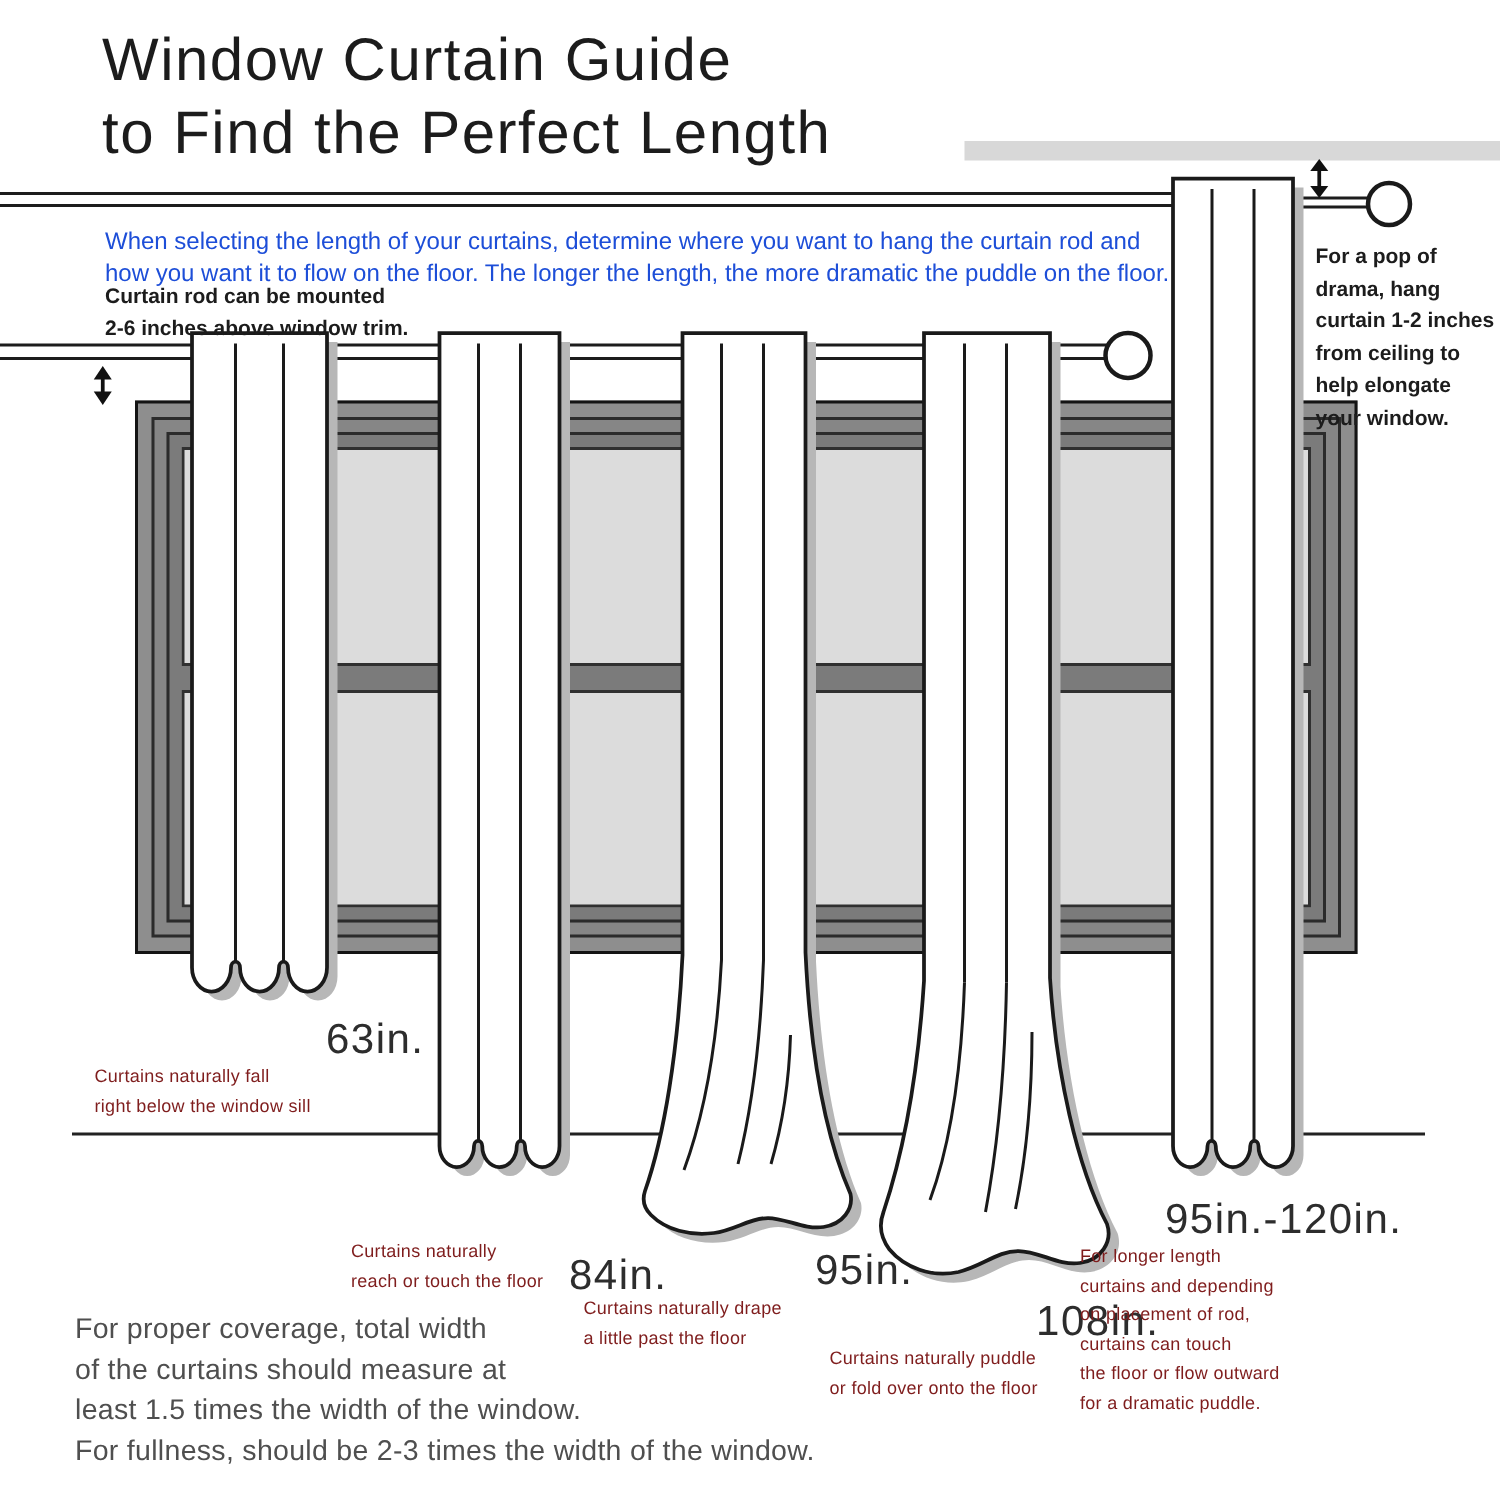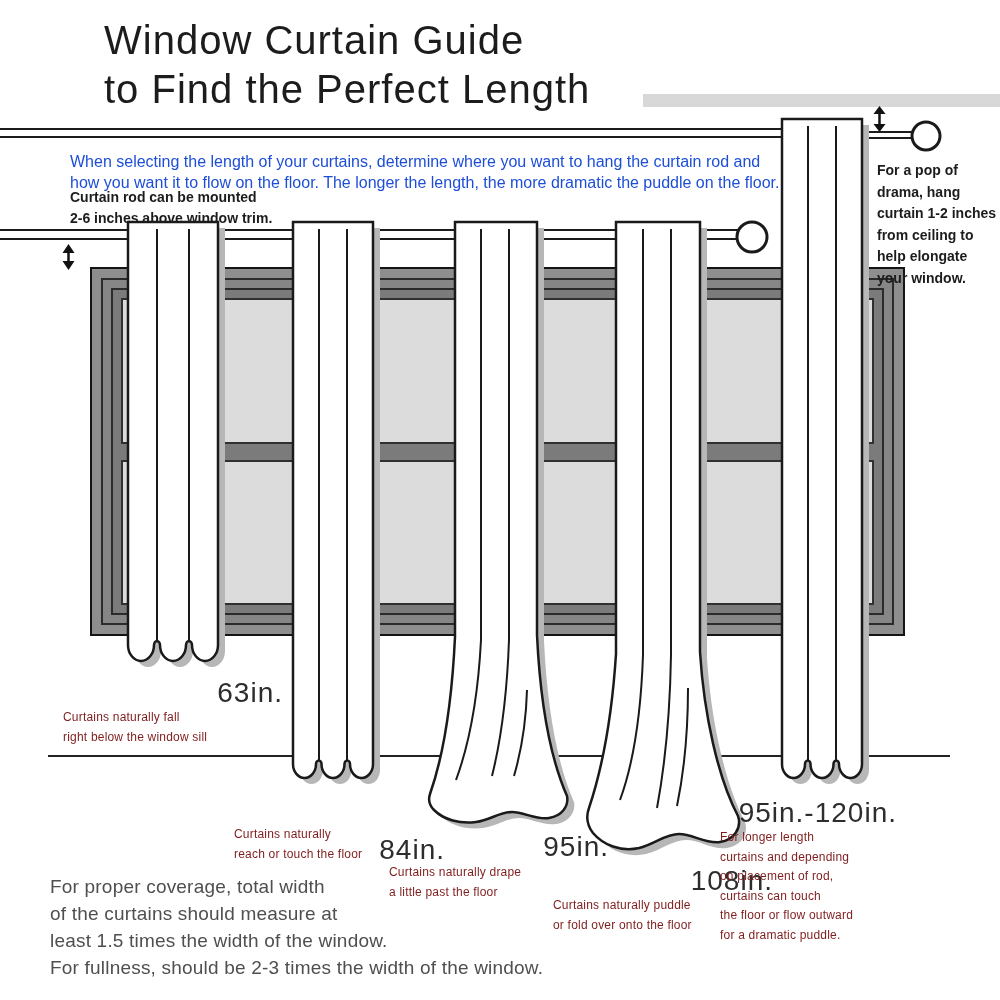--- a/index.html
+++ b/index.html
@@ -1,21 +1,21 @@
 <!DOCTYPE html>
 <html><head>
 <meta charset="utf-8">
 <style>
   html,body{margin:0;padding:0;background:#fff;}
   body{width:1000px;height:1000px;position:relative;overflow:hidden;
        font-family:"Liberation Sans","DejaVu Sans",sans-serif;color:#1f1f1f;}
   .abs{position:absolute;}
   .pre{white-space:pre-line;}
 
-  .title{left:68px;top:16px;font-size:40px;line-height:49px;letter-spacing:1px;color:#1c1c1c;font-weight:400;margin-left:36px;}
+  .title{left:68px;top:16px;font-size:40px;line-height:49px;letter-spacing:1px;color:#1c1c1c;font-weight:400;}
   .intro{left:70px;top:151px;font-size:16px;line-height:21px;color:#1d4ed8;}
   .rod-note{left:70px;top:187px;font-size:14px;line-height:21px;font-weight:700;color:#1c1c1c;}
   .ceiling-note{left:877px;top:160px;font-size:14px;line-height:21.5px;font-weight:700;color:#1c1c1c;width:130px;}
 
   .len-label{font-size:28px;letter-spacing:1px;color:#2d2d2d;text-align:right;line-height:30px;}
   .len-desc{font-size:12px;line-height:19.5px;letter-spacing:.2px;color:#7f1d1d;text-align:left;}
 
   .footer{left:50px;top:873px;font-size:19px;line-height:27px;font-weight:400;color:#4f4f4f;letter-spacing:.2px;}
 
   .ceiling-bar{left:643px;top:94px;width:357px;height:13px;background:#d8d8d8;}
@@ -134,21 +134,21 @@
 reach or touch the floor</div>
 
 <div class="abs len-label" style="left:389px;top:832px;width:220px;">95in.</div>
 <div class="abs len-desc pre" style="left:389px;top:863px;width:220px;">Curtains naturally drape
 a little past the floor</div>
 
 <div class="abs len-label" style="left:553px;top:866px;width:220px;">108in.</div>
 <div class="abs len-desc pre" style="left:553px;top:896px;width:220px;">Curtains naturally puddle
 or fold over onto the floor</div>
 
-<div class="abs len-label" style="left:682px;top:798px;width:215px;">95in.-120in.</div>
+<div class="abs len-label" style="left:720px;top:798px;width:215px;">95in.-120in.</div>
 <div class="abs len-desc pre" style="left:720px;top:828px;width:215px;">For longer length
 curtains and depending
 on placement of rod,
 curtains can touch
 the floor or flow outward
 for a dramatic puddle.</div>
 
 <div class="abs footer pre">For proper coverage, total width
 of the curtains should measure at
 least 1.5 times the width of the window.

